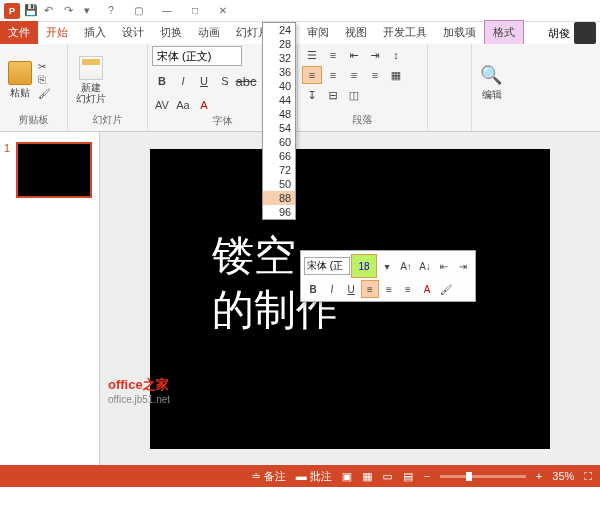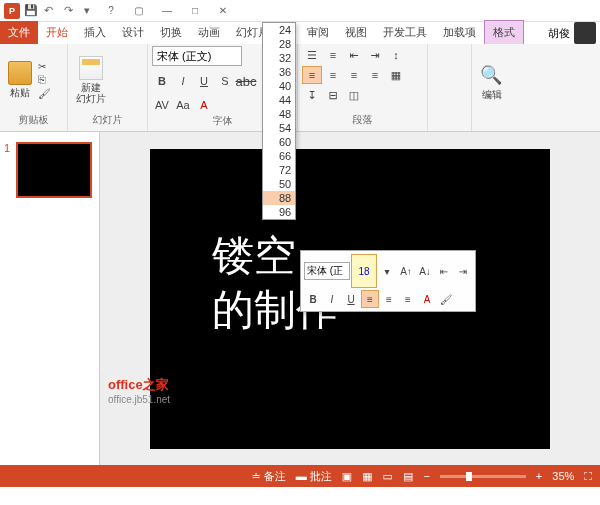--- a/index.html
+++ b/index.html
@@ -44,21 +44,21 @@
 .thumbpane{width:100px;background:#fff;border-right:1px solid #ccc;padding:10px 6px}
 .thumb{position:relative}
 .thumbnum{position:absolute;left:-2px;top:0;font-size:11px;color:#d24726}
 .thumbslide{width:76px;height:56px;background:#000;border:2px solid #d24726;margin-left:10px}
 .canvas{flex:1;background:#eee;display:flex;align-items:center;justify-content:center;position:relative;overflow:hidden}
 .slide{width:400px;height:300px;background:#000;position:relative;color:#fff}
 .slidetext{position:absolute;left:62px;top:80px;font-size:42px;font-family:SimSun,serif;line-height:1.3}
 .minibar{position:absolute;left:200px;top:118px;background:#fefefe;border:1px solid #aaa;box-shadow:2px 2px 6px rgba(0,0,0,0.3);padding:3px;z-index:50}
 .minirow{display:flex;gap:1px;align-items:center}
 .minifont{width:46px;height:18px;border:1px solid #aaa;font-size:10px;padding:0 2px;display:flex;align-items:center;background:#fff}
-.minisize{width:26px;height:34px;border:1px solid #e0a050;background:#fef9c3;color:#00f;font-size:10px;display:flex;align-items:center;justify-content:center}
+.minisize{width:26px;height:24px;border:1px solid #e0a050;background:#bef264;color:#00f;font-size:10px;display:flex;align-items:center;justify-content:center}
 .mbtn{width:18px;height:18px;display:flex;align-items:center;justify-content:center;font-size:10px;color:#444}
 .mbtn.active{background:#f8ceac;border:1px solid #e0a050}
 .watermark{position:absolute;left:8px;bottom:60px;z-index:60}
 .watermark .w1{color:#e03020;font-size:13px;font-weight:bold}
 .watermark .w2{color:#888;font-size:10px}
 .statusbar{height:22px;background:#d24726;color:#fff;display:flex;align-items:center;padding:0 8px;font-size:11px;gap:10px}
 .statusbar .spacer{flex:1}
 .sbtn{display:flex;align-items:center;gap:3px}
 .zoomslider{width:86px;height:3px;background:rgba(255,255,255,0.4);position:relative}
 .zoomslider .knob{position:absolute;left:26px;top:-3px;width:6px;height:9px;background:#fff}

